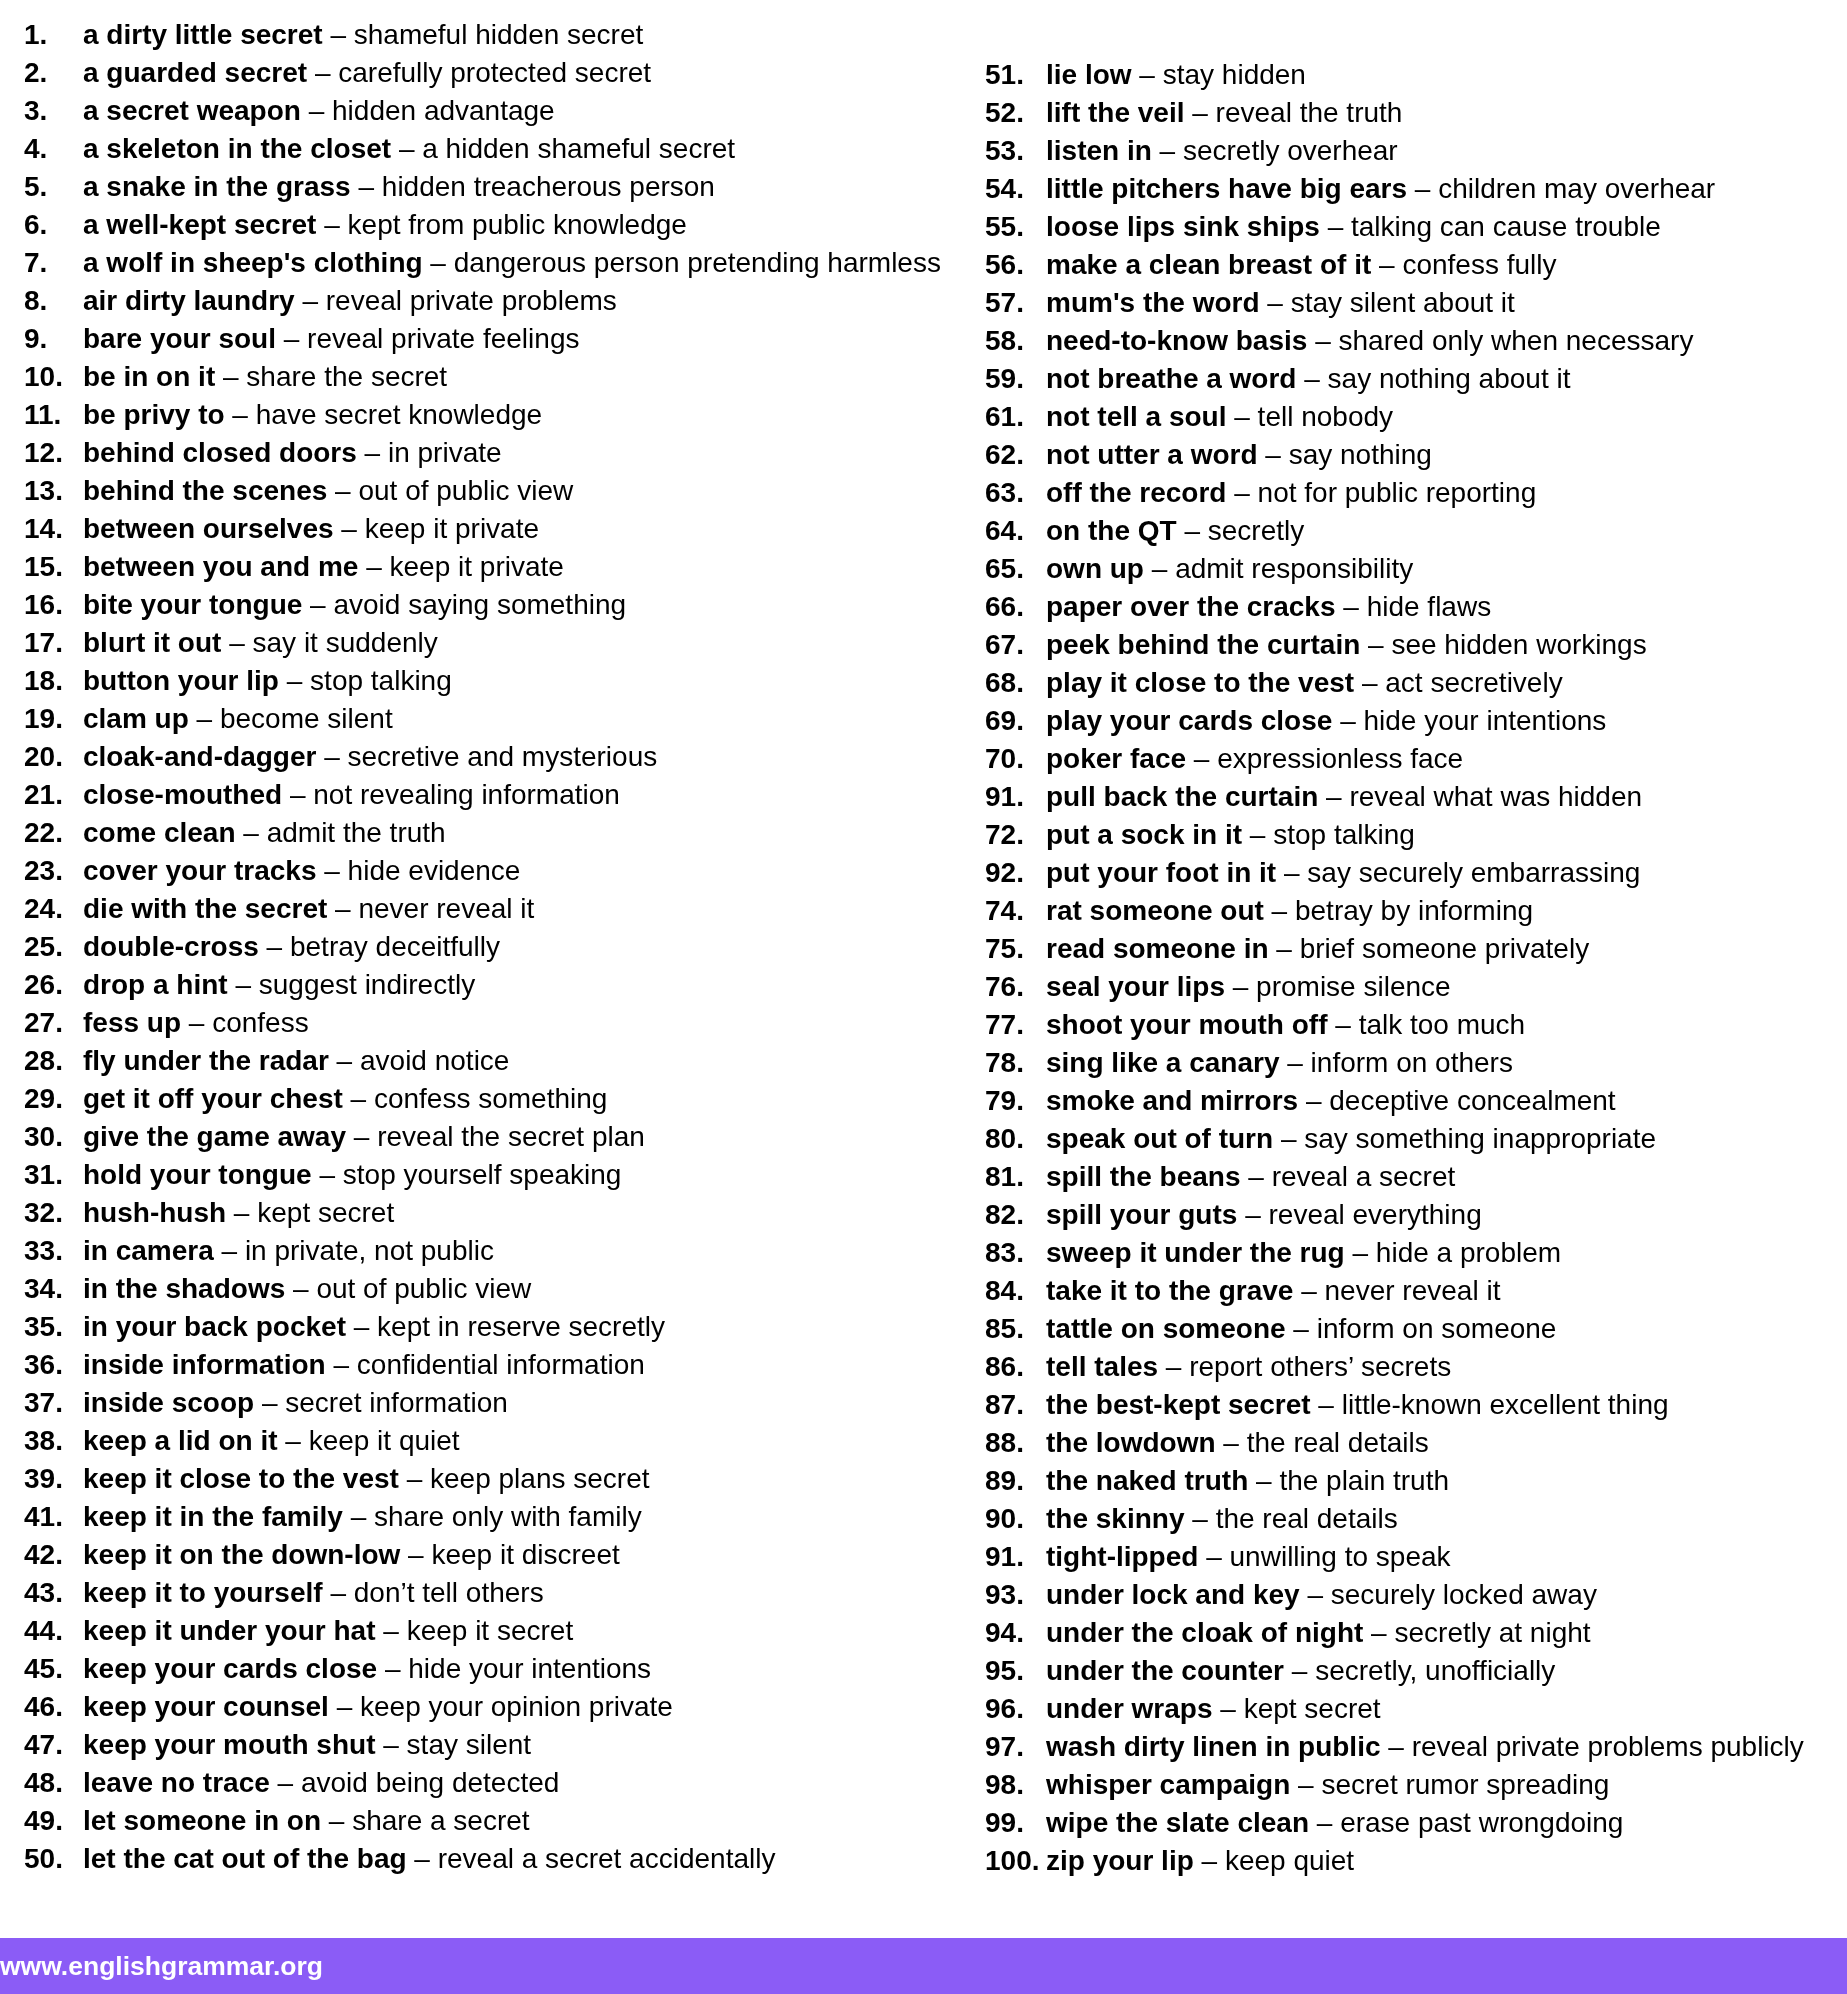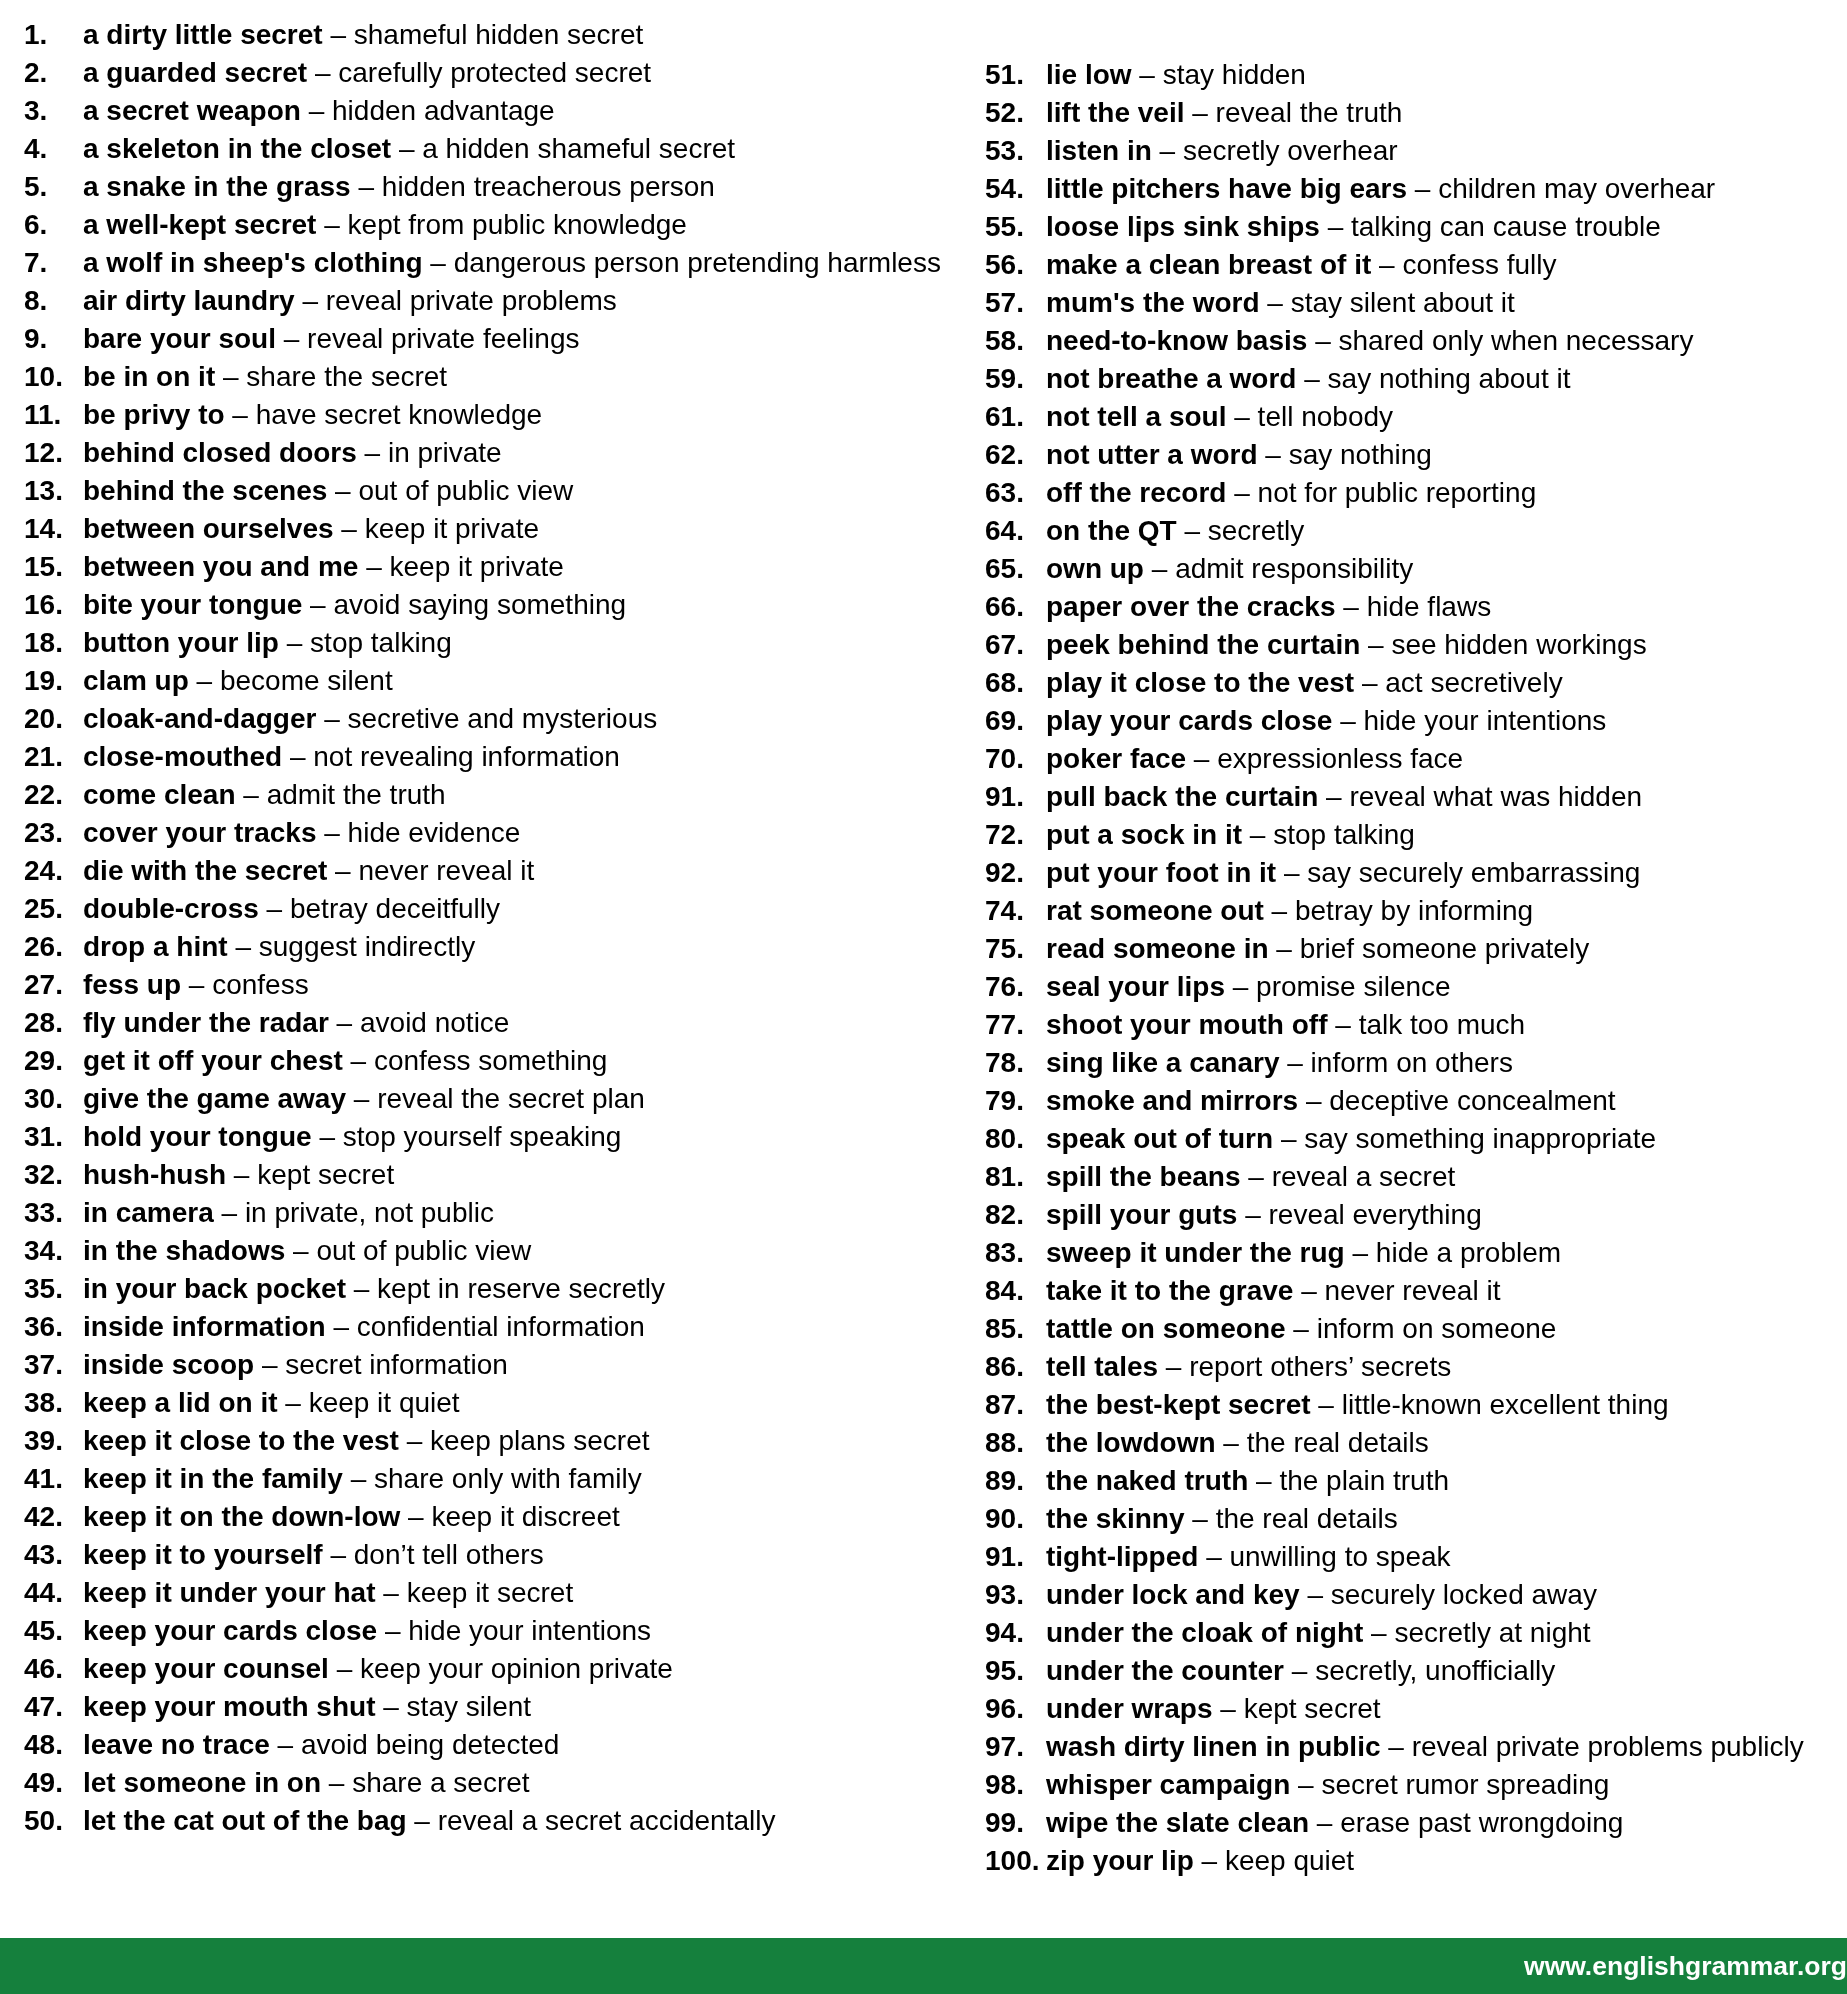--- a/index.html
+++ b/index.html
@@ -7,21 +7,21 @@
          font-family: "Liberation Sans", sans-serif; color: #000; }
   .col { position: absolute; top: 16.4px; }
   .col-left { left: 24px; }
   .col-right { left: 985px; margin-top: 40px; }
   .row { height: 38px; line-height: 38px; font-size: 28px; white-space: nowrap; display: flex; }
   .num { font-weight: bold; width: 59px; flex: 0 0 59px; }
   .col-right .num { width: 61px; flex: 0 0 61px; }
   .phrase { font-weight: bold; }
   .meaning { font-weight: normal; }
   .footer { position: absolute; left: 0; top: 1938px; width: 1847px; height: 57px;
-            background: #15803d; color: #fff; text-align: right;
+            background: #8b5cf6; color: #fff; text-align: left;
             line-height: 57px; font-size: 26.5px; font-weight: bold; }
 </style>
 </head>
 <body>
 
 <div class="col col-left" id="col-left">
     <div class="row">
       <span class="num">1.</span>
       <span><span class="phrase">a dirty little secret</span><span class="meaning"> – </span><span class="meaning">shameful hidden secret</span></span>
     </div>
@@ -77,20 +77,24 @@
       <span class="num">14.</span>
       <span><span class="phrase">between ourselves</span><span class="meaning"> – </span><span class="meaning">keep it private</span></span>
     </div>
     <div class="row">
       <span class="num">15.</span>
       <span><span class="phrase">between you and me</span><span class="meaning"> – </span><span class="meaning">keep it private</span></span>
     </div>
     <div class="row">
       <span class="num">16.</span>
       <span><span class="phrase">bite your tongue</span><span class="meaning"> – </span><span class="meaning">avoid saying something</span></span>
+    </div>
+    <div class="row">
+      <span class="num">17.</span>
+      <span><span class="phrase">blurt it out</span><span class="meaning"> – </span><span class="meaning">say it suddenly</span></span>
     </div>
     <div class="row">
       <span class="num">18.</span>
       <span><span class="phrase">button your lip</span><span class="meaning"> – </span><span class="meaning">stop talking</span></span>
     </div>
     <div class="row">
       <span class="num">19.</span>
       <span><span class="phrase">clam up</span><span class="meaning"> – </span><span class="meaning">become silent</span></span>
     </div>
     <div class="row">

